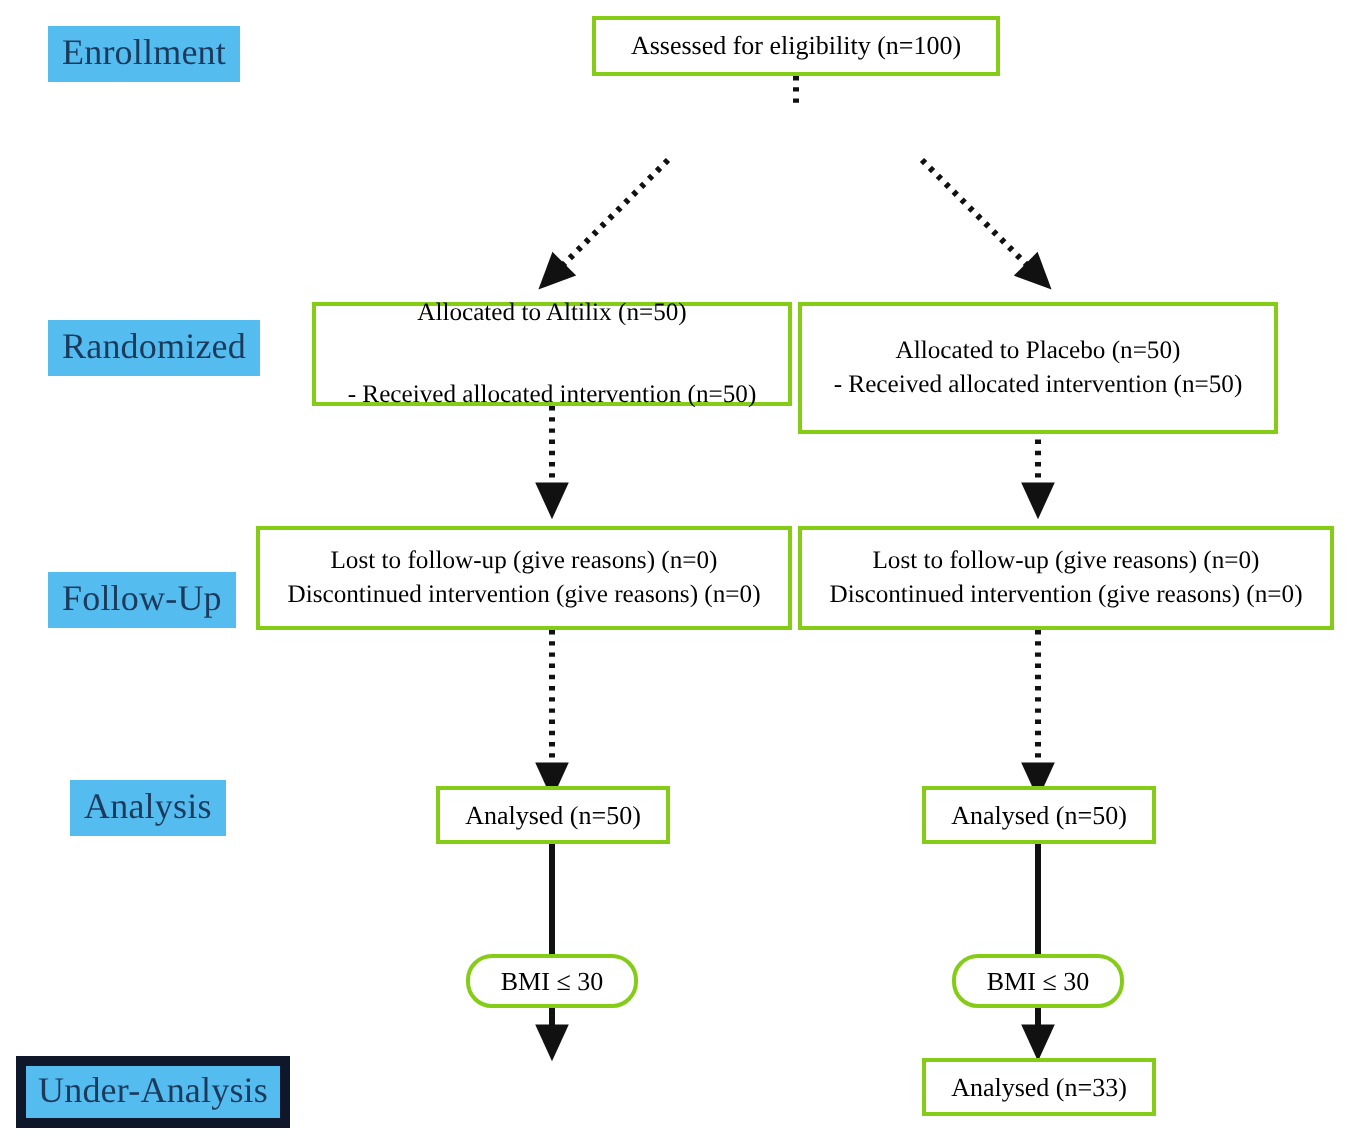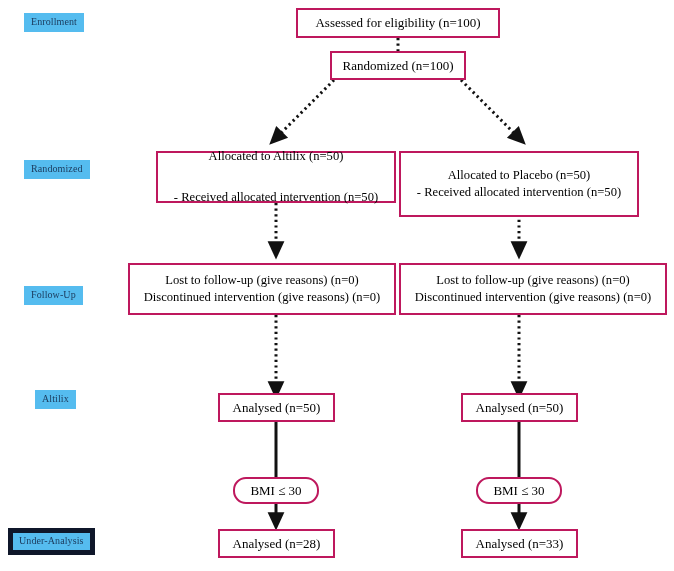--- a/index.html
+++ b/index.html
@@ -20,35 +20,35 @@
     left: 0;
     top: 0;
     width: 674px;
     height: 571px;
     pointer-events: none;
   }
   .stage-label {
     position: absolute;
     background: #55bcef;
     color: #1b3a5c;
-    font-size: 10px;
+    font-size: 18px;
     line-height: 1.15;
     padding: 3px 7px 4px 7px;
     white-space: nowrap;
     letter-spacing: 0.1px;
   }
   .stage-label.boxed {
     border: 5px solid #0f172a;
     padding: 2px 6px 3px 6px;
   }
   .node {
     position: absolute;
     box-sizing: border-box;
     background: #ffffff;
-    border: 2px solid #be185d;
+    border: 2px solid #84cc16;
     color: #000000;
     display: flex;
     flex-direction: column;
     align-items: center;
     justify-content: center;
     text-align: center;
     font-size: 13px;
     line-height: 1.32;
     padding: 2px 4px;
   }
@@ -102,31 +102,28 @@
 
     <line x1="519" y1="422" x2="519" y2="521" stroke="#111111" stroke-width="3" stroke-linecap="butt" marker-end="url(#arrow-solid)"></line>
   </svg>
 
   <div class="stage-label" style="left:24px; top:13px;">Enrollment</div>
 
   <div class="stage-label" style="left:24px; top:160px;">Randomized</div>
 
   <div class="stage-label" style="left:24px; top:286px;">Follow-Up</div>
 
-  <div class="stage-label" style="left:35px; top:390px;">Altilix</div>
+  <div class="stage-label" style="left:35px; top:390px;">Analysis</div>
 
   <div class="stage-label boxed" style="left:8px; top:528px;">Under-Analysis</div>
 
   <div class="node" style="left:296px; top:8px; width:204px; height:30px;">
     <span class="line">Assessed for eligibility (n=100)</span>
   </div>
 
-  <div class="node" style="left:330px; top:51px; width:136px; height:29px;">
-    <span class="line">Randomized (n=100)</span>
-  </div>
 
   <div class="node two-line left-align-lines" style="left:156px; top:151px; width:240px; height:52px;gap:24px;">
     <span class="line">Allocated to Altilix (n=50)</span>
     <span class="line">- Received allocated intervention (n=50)</span>
   </div>
 
   <div class="node two-line left-align-lines" style="left:399px; top:151px; width:240px; height:66px;">
     <span class="line">Allocated to Placebo (n=50)</span>
     <span class="line">- Received allocated intervention (n=50)</span>
   </div>
@@ -150,21 +147,18 @@
   </div>
 
   <div class="node pill" style="left:233px; top:456px; width:86px; height:27px;">
     <span class="line">BMI ≤ 30</span>
   </div>
 
   <div class="node pill" style="left:476px; top:456px; width:86px; height:27px;">
     <span class="line">BMI ≤ 30</span>
   </div>
 
-  <div class="node" style="left:218px; top:529px; width:117px; height:29px;">
-    <span class="line">Analysed (n=28)</span>
-  </div>
 
   <div class="node" style="left:461px; top:529px; width:117px; height:29px;">
     <span class="line">Analysed (n=33)</span>
   </div>
 
 </div>
 
 </body></html>

